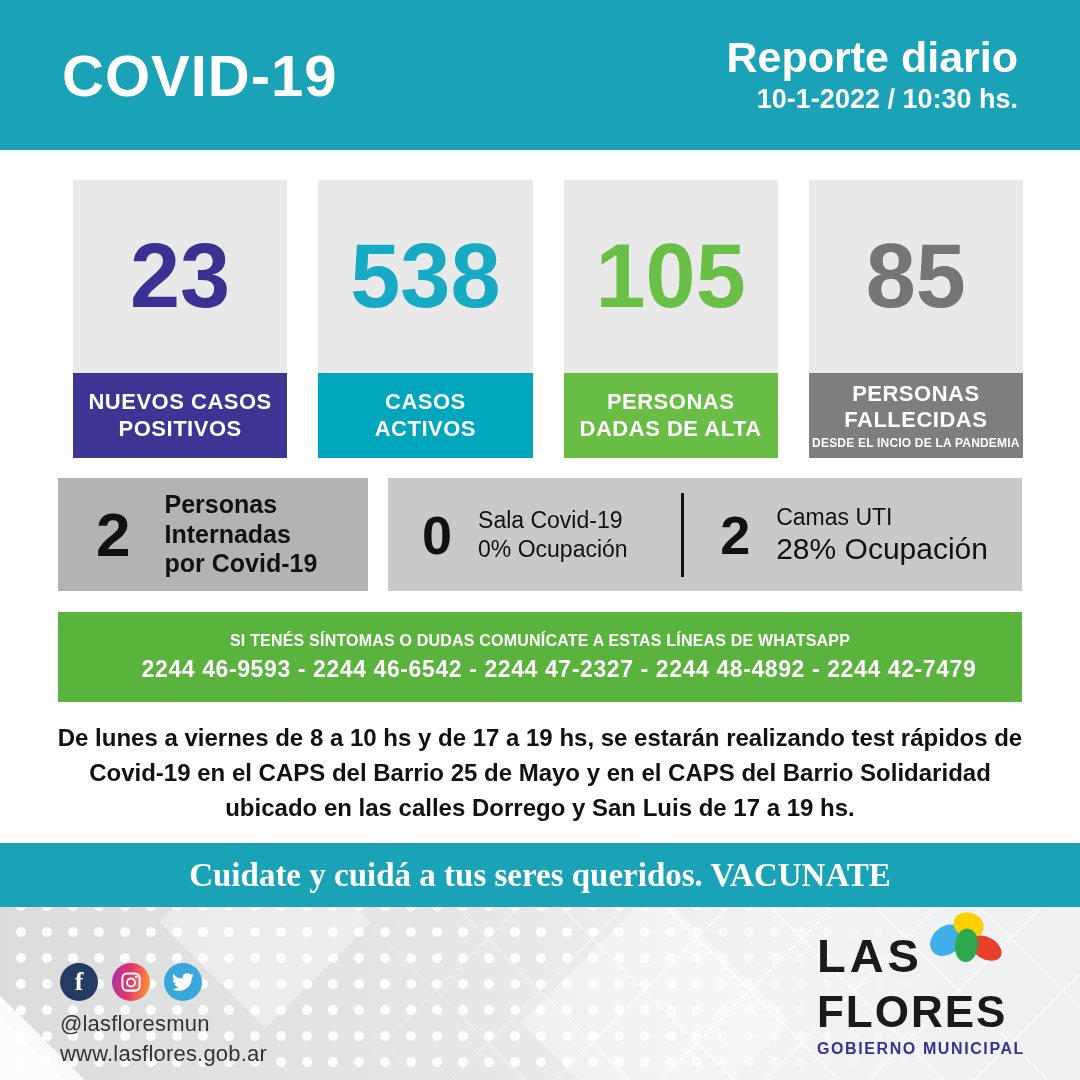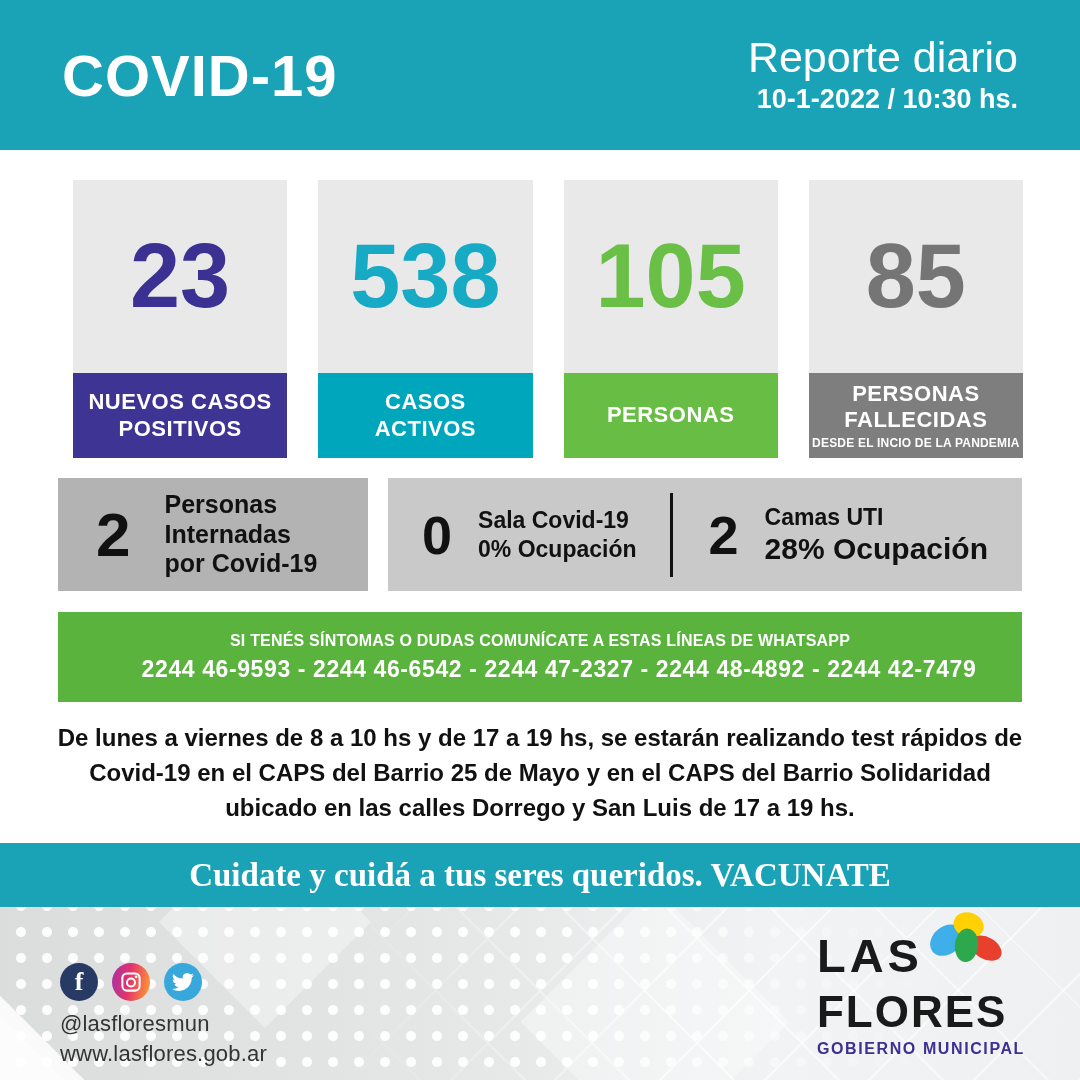--- a/index.html
+++ b/index.html
@@ -11,21 +11,21 @@
   }
 
   
   .header {
     height:150px; background:#1aa2b6; flex:0 0 auto;
     display:flex; align-items:center; justify-content:space-between;
     padding:0 62px;
   }
   .covid-title { color:#fff; font-size:58px; font-weight:bold; letter-spacing:1px; }
   .header-right { text-align:right; color:#fff; }
-  .reporte { font-size:43px; font-weight:normal; line-height:1.05; }
+  .reporte { font-size:43px; font-weight:bold; line-height:1.05; }
   .fecha { font-size:27px; font-weight:bold; margin-top:3px; }
 
   
   .stats-row {
     margin:30px 57px 0 58px; height:278px;
     display:grid; grid-template-columns:repeat(4,1fr); gap:16px;
   }
   .stat-card { display:flex; flex-direction:column;padding-left:15px; }
   .stat-number {
     height:193px; background:#e9e9e9; color:var(--num);
@@ -47,21 +47,21 @@
     display:flex; align-items:center; padding-left:38px;
   }
   .hosp-left .big { font-size:62px; font-weight:bold; }
   .hosp-left .txt { margin-left:34px; font-size:25px; font-weight:bold; line-height:1.18; }
   .hosp-right {
     flex:1; background:#c9c9c9; color:#111;
     display:flex; align-items:center; padding:0 34px;
   }
   .hosp-item { display:flex; align-items:center; }
   .hosp-item .big { font-size:54px; font-weight:bold; }
-  .hosp-item .txt { margin-left:26px; font-size:23px; font-weight:bold; line-height:1.25; }
+  .hosp-item .txt { margin-left:26px; font-size:23px; font-weight:normal; line-height:1.25; }
   .hosp-item .txt .emph { font-size:30px; line-height:1.15; }
   .hosp-divider { width:3px; height:84px; background:#111; margin:0 36px 0 auto; }
   .hosp-item.uti { margin-left:0; }
   .hosp-item.sala { flex:1; }
 
   
   .wa-banner {
     margin:21px 58px 0; height:90px; background:#5ab33c; color:#fff;
     display:flex; flex-direction:column; align-items:center; justify-content:center;
     text-align:center;
@@ -151,20 +151,21 @@
     <div class="stat-number">538</div>
     <div class="stat-label">
       <span>CASOS</span>
       <span>ACTIVOS</span>
     </div>
   </div>
   <div class="stat-card" style="--num: #6abf47; --band: #68bd44;">
     <div class="stat-number">105</div>
     <div class="stat-label">
       <span>PERSONAS</span>
+      <span>DADAS DE ALTA</span>
     </div>
   </div>
   <div class="stat-card" style="--num: #757575; --band: #7e7e7e;">
     <div class="stat-number">85</div>
     <div class="stat-label">
       <span>PERSONAS</span>
       <span>FALLECIDAS</span>
       <span class="sub">DESDE EL INCIO DE LA PANDEMIA</span>
     </div>
   </div>

